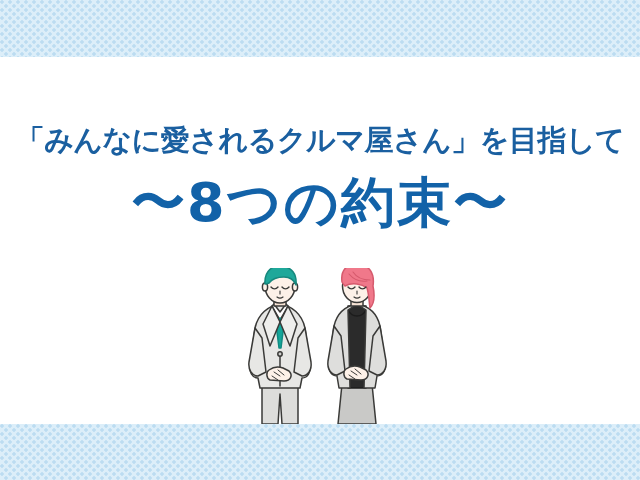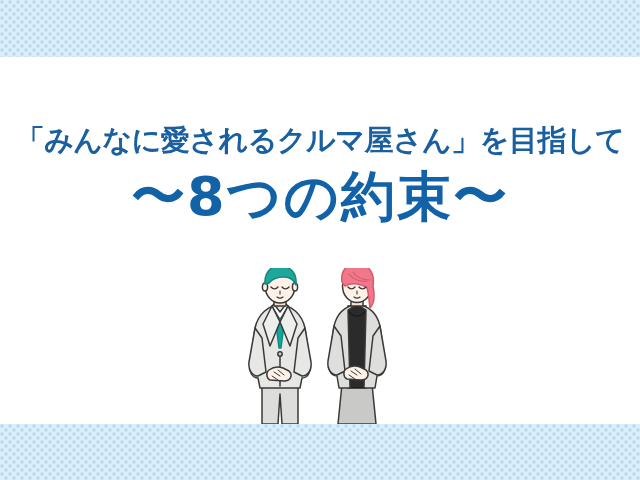--- a/index.html
+++ b/index.html
@@ -62,20 +62,21 @@
     white-space: nowrap;
   }
   #title-line2 {
     display: block;
     color: #1262a8;
     font-size: 54px;
     line-height: 70px;
     font-weight: 900;
     letter-spacing: 2px;
     white-space: nowrap;
+    margin-top: 6px;
   }
 
   
   #illustration {
     position: absolute;
     left: 236px;
     top: 268px;
     width: 176px;
     height: 160px;
   }

